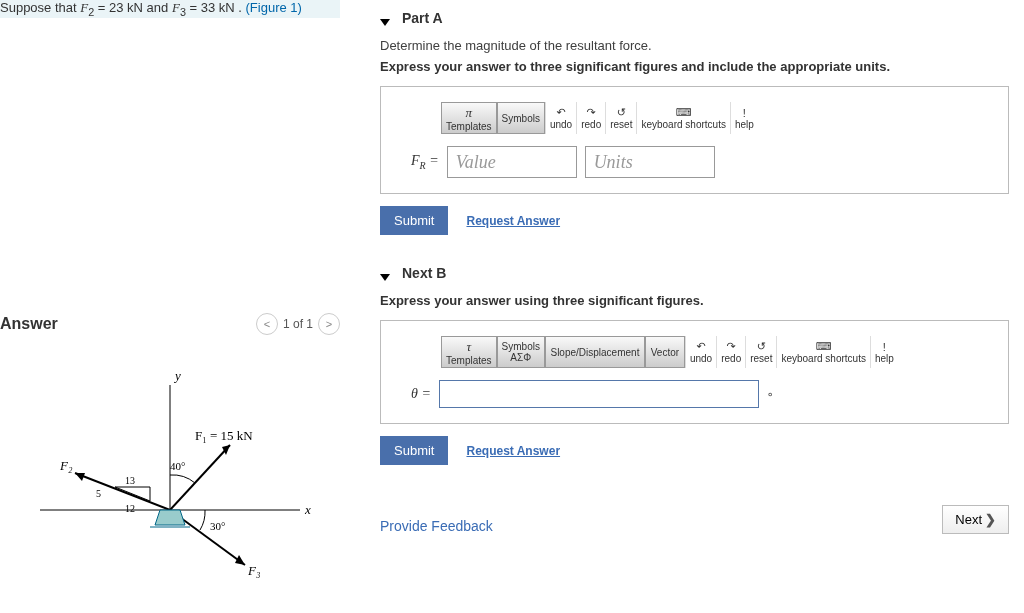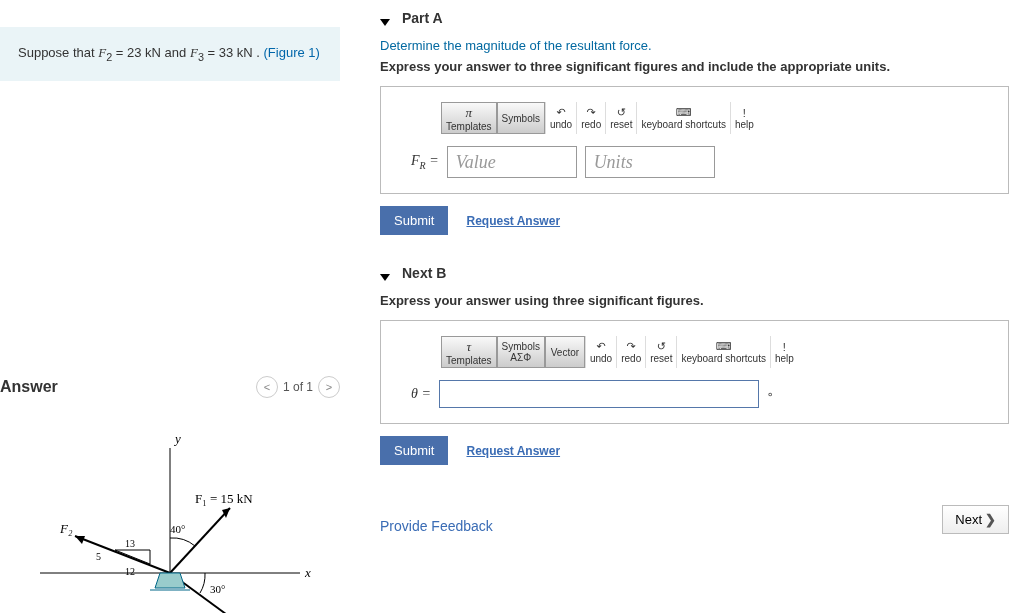--- a/index.html
+++ b/index.html
@@ -9,23 +9,22 @@
     font-size: 13px;
     color: #333;
     background: #fff;
     width: 1024px;
   }
   .container { display: flex; }
   .left-pane { width: 350px; padding-right: 10px; }
   .right-pane { flex: 1; padding: 10px 15px 10px 30px; }
   .suppose-box {
     background: #eaf4f7;
-    padding: 18px;
+    padding: 0;
     font-size: 13px;
-    margin-top: 27px;
   }
   .suppose-box i { font-style: italic; font-family: 'Times New Roman', serif; }
   .fig-link { color: #0066aa; cursor: pointer; }
   .figure-header {
     display: flex;
     align-items: center;
     justify-content: space-between;
     margin-top: 290px;
     padding: 5px 0;
   }
@@ -59,21 +58,21 @@
     font-size: 14px;
     margin-bottom: 12px;
   }
   .tri-down {
     width: 0; height: 0;
     border-left: 5px solid transparent;
     border-right: 5px solid transparent;
     border-top: 7px solid #000;
     margin-right: 12px;
   }
-  .desc { margin-bottom: 6px; font-size: 13px; color:#0369a1; }
+  .desc { margin-bottom: 6px; font-size: 13px; color:#404040; }
   .bold-desc { font-weight: bold; font-size: 13px; margin-bottom: 12px; }
   .input-panel {
     border: 1px solid #bbb;
     padding: 15px 20px;
     margin-bottom: 12px;
     background: #fff;
   }
   .toolbar {
     display: flex;
     align-items: flex-end;
@@ -277,20 +276,21 @@
       <div class="input-panel">
         <div class="toolbar">
           <div class="tool-btn">
             <span class="symb">τ</span>
             <span>Templates</span>
             </div>
           <div class="tool-btn">
             <span>Symbols</span>
             <span class="mini">ΑΣΦ</span>
             </div>
+          <div class="tool-btn" style="min-width:100px">Slope/Displacement</div>
           <div class="tool-btn">Vector</div>
           <div class="tool-plain">
               <span>↶</span>
               <span class="mini">undo</span>
             </div>
           <div class="tool-plain">
               <span>↷</span>
               <span class="mini">redo</span>
             </div>
           <div class="tool-plain">

